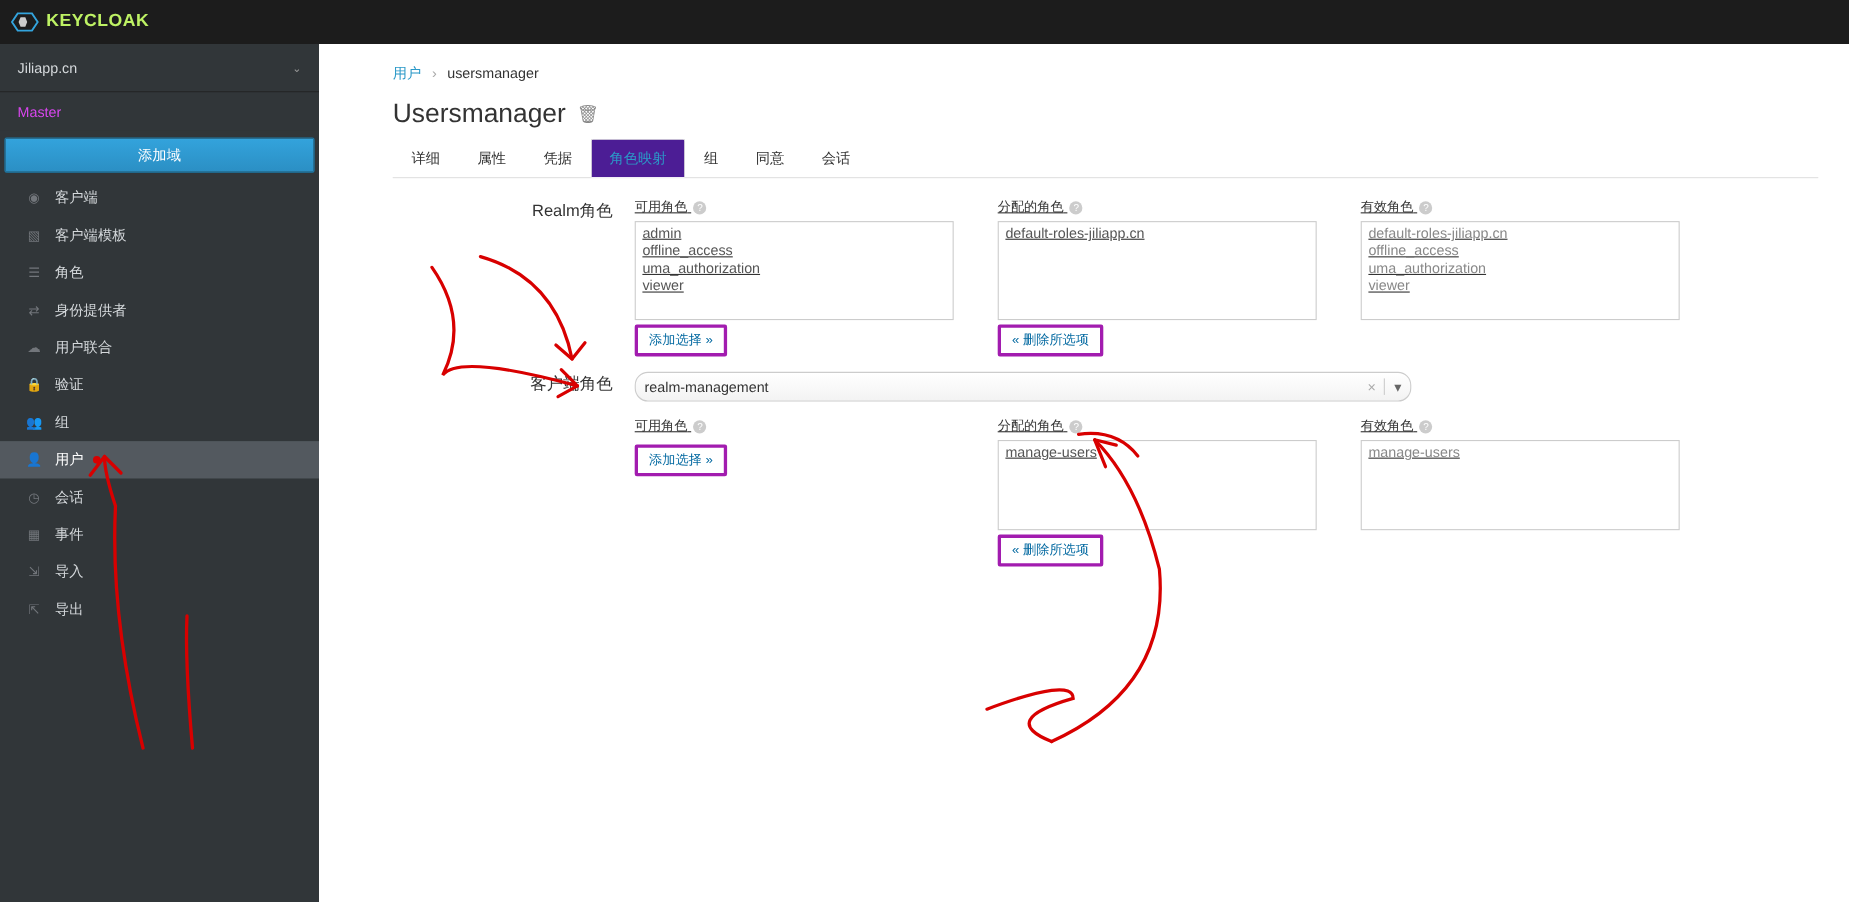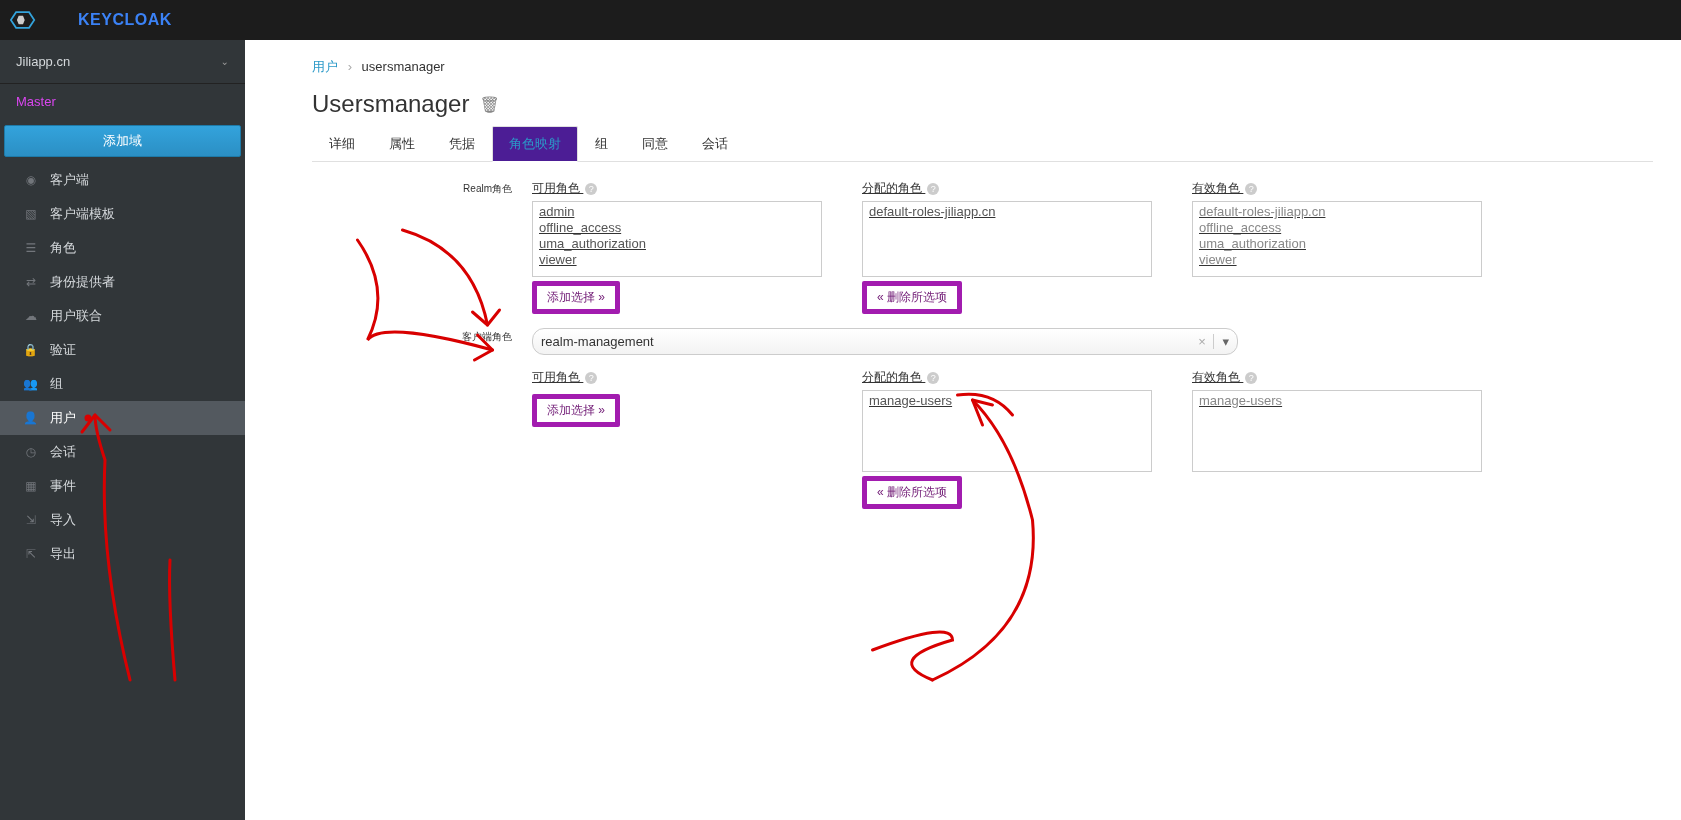--- a/index.html
+++ b/index.html
@@ -1,52 +1,52 @@
 <!DOCTYPE html>
 <html><head>
 <meta charset="utf-8">
 <style>
 * { box-sizing: border-box; margin: 0; padding: 0; }
 body { font-family: "Helvetica Neue", Helvetica, Arial, sans-serif; font-size: 13px; color: #333; background: #fff; }
 .topbar { height: 40px; background: #1c1c1c; display: flex; align-items: center; padding: 0 10px; }
 .logo { display: flex; align-items: center; gap: 6px; }
 .logo-icon { width: 26px; height: 20px; }
-.logo-text { font-weight: bold; font-size: 16px; letter-spacing: 0.5px; color: #3b82f6; margin-left: 36px; }
+.logo-text { font-weight: bold; font-size: 16px; letter-spacing: 0.5px; color: #bef264; }
 .container { display: flex; height: calc(100vh - 40px); }
-.sidebar { width: 245px; background: #313639; color: #d5d9dc; display: flex; flex-direction: column; font-size: 13px; }
+.sidebar { width: 290px; background: #313639; color: #d5d9dc; display: flex; flex-direction: column; font-size: 13px; }
 .realm-selector { padding: 14px 16px; display: flex; justify-content: space-between; align-items: center; cursor: pointer; border-bottom: 1px solid #222; }
 .realm-selector .chevron { font-size: 10px; color: #999; }
 .master-link { padding: 10px 16px; color: #d946ef; background: #313639; }
 .add-realm-btn { margin: 6px 4px; padding: 6px 0; text-align: center; background: linear-gradient(#33a3dc, #2b8fc4); color: #fff; border: 1px solid #1d7aa8; border-radius: 2px; cursor: pointer; font-size: 13px; }
 .nav-section-label { padding: 8px 14px; font-size: 12px; color: #7c858c; }
 .nav-item { display: flex; align-items: center; gap: 12px; padding: 8px 24px; color: #d5d9dc; cursor: pointer; font-size: 13px; }
 .nav-item.active { background: #53595f; color: #fff; }
 .nav-item .nav-icon { width: 14px; height: 14px; display: inline-flex; align-items: center; justify-content: center; color: #72767b; font-size: 12px; }
 .nav-item.active .nav-icon { color: #fff; }
 .main { flex: 1; padding: 18px 28px; overflow: auto; margin-left: 39px; }
 .breadcrumb { font-size: 13px; color: #333; margin-bottom: 14px; }
 .breadcrumb a { color: #2b99c8; text-decoration: none; }
 .breadcrumb .sep { color: #aaa; margin: 0 6px; }
 .page-title { display: flex; align-items: center; gap: 10px; margin-bottom: 8px; }
 .page-title h1 { font-size: 24px; font-weight: 400; color: #333; }
 .trash-icon { color: #888; cursor: pointer; font-size: 16px; }
 .tabs { border-bottom: 1px solid #e0e0e0; display: flex; gap: 0; margin-bottom: 18px; }
 .tab { padding: 8px 16px; color: #333; cursor: pointer; border: 1px solid transparent; border-bottom: none; margin-bottom: -1px; }
 .tab.active { color: #2b99c8; border-color: #e0e0e0; border-bottom: 1px solid #fff; background: #4c1d95; border-radius: 2px 2px 0 0; }
 .form-row { display: flex; align-items: flex-start; margin-bottom: 14px; }
-.form-label { width: 220px; text-align: right; padding-right: 20px; padding-top: 2px; font-size: 10px; color: #333; flex-shrink: 0; }
+.form-label { width: 220px; text-align: right; padding-right: 20px; padding-top: 2px; font-size: 15px; color: #333; flex-shrink: 0; }
 .form-content { flex: 1; display: flex; gap: 40px; }
 .role-col { flex: 1; max-width: 290px; text-decoration: underline; }
 .role-col-label { font-size: 12px; margin-bottom: 4px; color: #333; }
 .help-icon { display: inline-block; width: 12px; height: 12px; border-radius: 50%; background: #ccc; color: #fff; font-size: 9px; text-align: center; line-height: 12px; margin-left: 2px; }
-.role-select { width: 100%; height: 76px; border: 1px solid #ccc; font-size: 13px; color: #555; overflow: auto; padding: 2px 0; }
+.role-select { width: 100%; height: 90px; border: 1px solid #ccc; font-size: 13px; color: #555; overflow: auto; padding: 2px 0; }
 .role-select.small { height: 82px; overflow-y: scroll; }
 .role-select .opt { padding: 0 6px; line-height: 16px; cursor: pointer; }
 .role-select.readonly .opt { color: #888; }
-.role-btn { margin-top: 4px; padding: 3px 10px; background: #fff; border: 5px solid #a21caf; border-radius: 2px; font-size: 12px; color: #701a75; cursor: pointer; }
+.role-btn { margin-top: 4px; padding: 3px 10px; background: #fff; border: 3px solid #a21caf; border-radius: 2px; font-size: 12px; color: #0369a1; cursor: pointer; }
 .client-select-wrap { position: relative; width: 100%; max-width: 706px; }
 .client-select { width: 100%; padding: 5px 8px; border: 1px solid #ccc; background: linear-gradient(#fff, #f3f3f3); border-radius: 12px; font-size: 13px; color: #333; display: flex; justify-content: space-between; align-items: center; }
 .client-select .clear { color: #aaa; margin-right: 4px; cursor: pointer; }
 .client-select .dd { border-left: 1px solid #ccc; padding-left: 8px; color: #666; }
 .annotation { position: absolute; pointer-events: none; }
 .main-rel { position: relative; }
 </style>
 </head>
 <body>
 

